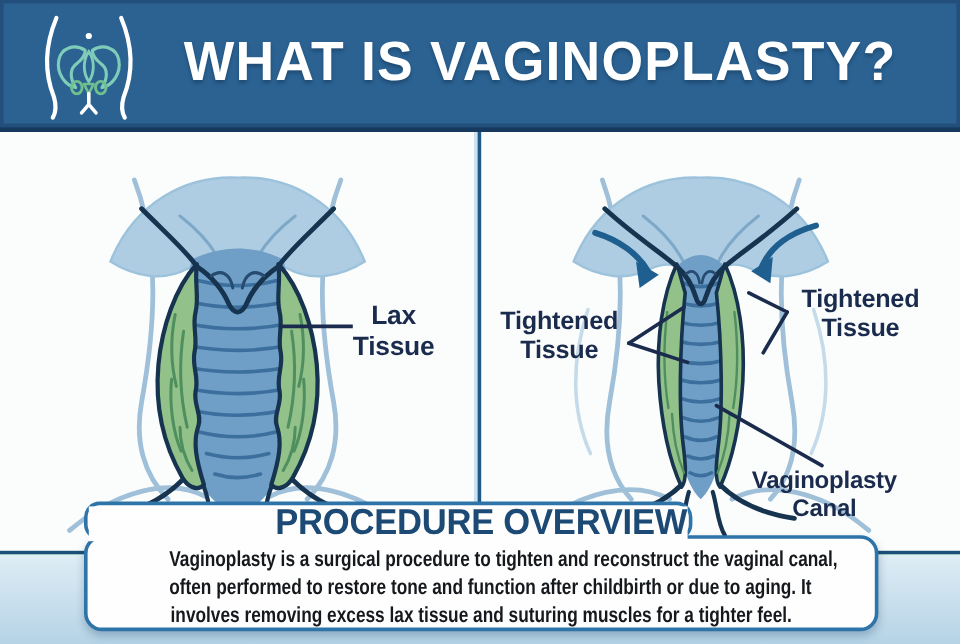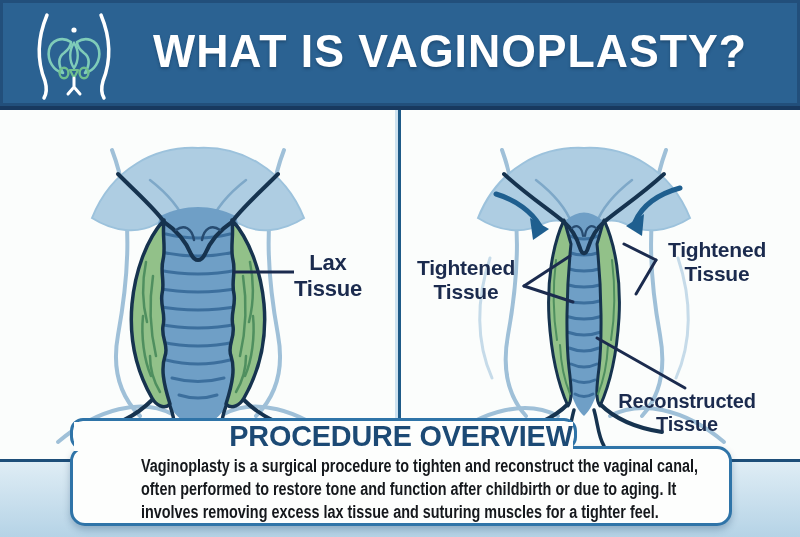--- a/index.html
+++ b/index.html
@@ -56,21 +56,21 @@
   .ov-patch {
     position:absolute; left:74px; top:422px; width:499px; height:29px;
     background:#fdfefd;
   }
   .ov-title {
     position:absolute; left:70px; top:419px; width:662px;
     text-align:center; color:#1c4a75; font-weight:700; font-size:30px;
     letter-spacing:-0.2px; transform:scaleX(.96); transform-origin:50% 50%;
     white-space:nowrap;
   }
-  .ov-text { position:absolute; left:76px; top:455px; width:650px; }
+  .ov-text { position:absolute; left:76px; top:455px; width:650px; text-align:center; }
   .ov-line {
     color:#15181c; font-weight:700; font-size:18px; line-height:23px;
     white-space:nowrap; transform:scaleX(.8); transform-origin:50% 50%;
   }
 </style>
 </head>
 <body>
 
 <div class="stage">
 
@@ -230,21 +230,21 @@
       <g stroke="#1b2b4e" stroke-width="3" fill="none" stroke-linecap="round">
         <path d="M140 176 L186 146"></path>
         <path d="M140 176 L189 192"></path>
         <path d="M272 150 L240 134"></path>
         <path d="M272 150 L252 184"></path>
         <path d="M213 228 L301 278"></path>
       </g>
     </svg>
     <div class="diagram-label tight-left">Tightened Tissue</div>
     <div class="diagram-label tight-right">Tightened Tissue</div>
-    <div class="diagram-label recon-label">Reconstructed Tissue</div>
+    <div class="diagram-label recon-label">Vaginoplasty Canal</div>
   </div>
 
   <div class="divider-light"></div>
   <div class="divider"></div>
 
   <div class="h-separator"></div>
   <div class="bottom-band"></div>
 
   <div class="ov-tab"></div>
   <div class="ov-body"></div>

